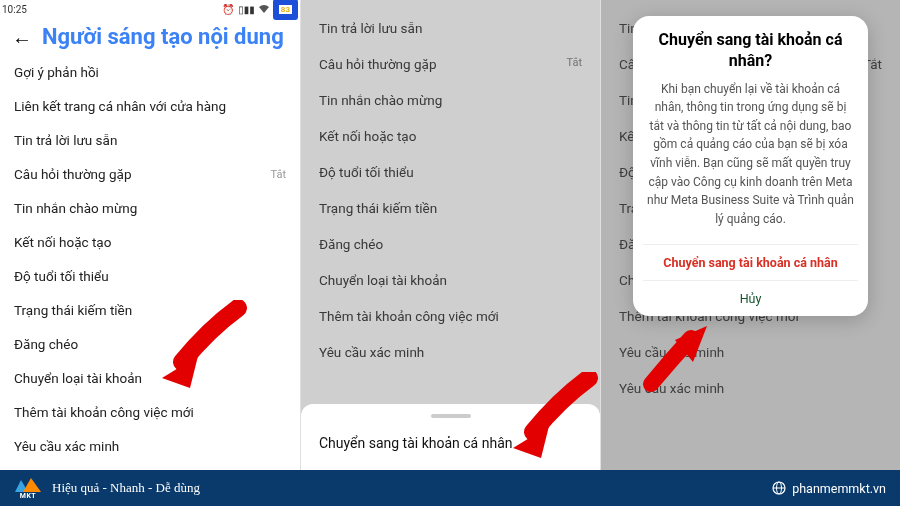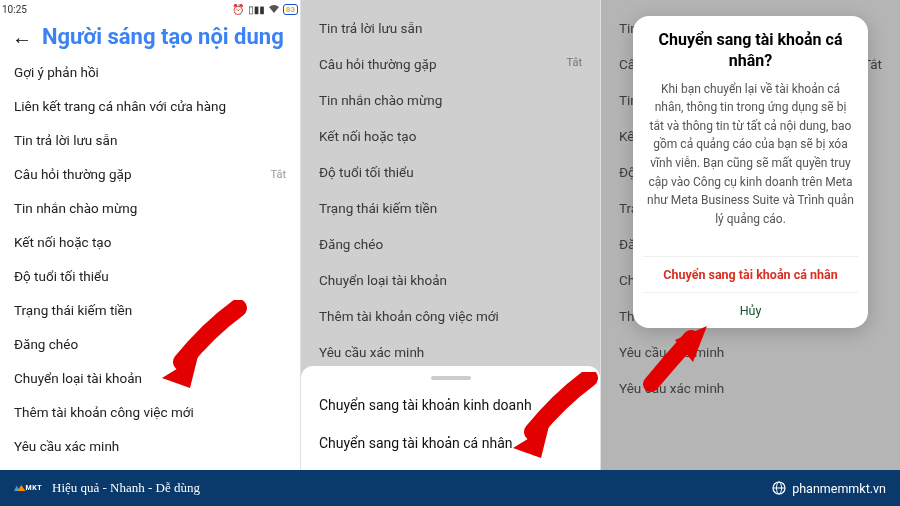--- a/index.html
+++ b/index.html
@@ -30,21 +30,21 @@
     display: flex;
     justify-content: space-between;
     align-items: center;
     height: 18px;
     padding: 0 2px;
     font-size: 10px;
     color: #333;
   }
   .status-bar .right { display: flex; align-items: center; gap: 4px; }
   .batt {
-    border: 1px solid #1d4ed8;
+    border: 6px solid #1d4ed8;
     border-radius: 3px;
     font-size: 8px;
     padding: 0 2px;
     color: #e6a600;
     font-weight: 600;
   }
   .header {
     display: flex;
     align-items: center;
     padding: 6px 12px;
@@ -152,21 +152,21 @@
     font-weight: 700;
     color: #000;
     margin-bottom: 8px;
     line-height: 1.3;
   }
   .dialog-body {
     font-size: 12px;
     color: #555;
     line-height: 1.55;
     padding: 0 4px;
-    margin-bottom: 28px;
+    margin-bottom: 16px;
   }
   .dialog-action {
     border-top: 1px solid #eee;
     padding: 10px 0;
     font-size: 12.5px;
     font-weight: 700;
   }
   .dialog-action.red { color: #d93025; }
   .dialog-action.cancel { color: #14532d; font-weight: 400; }
 
@@ -185,21 +185,21 @@
     color: #fff;
     display: flex;
     align-items: center;
     padding: 0 14px;
     font-size: 13px;
     justify-content: space-between;
   }
   .footer .left { display: flex; align-items: center; gap: 10px; }
   .footer .logo {
     width: 28px; height: 24px;
-    display: flex; flex-direction: row; align-items: center; justify-content: flex-end;
+    display: flex; flex-direction: column; align-items: center; justify-content: flex-end;
   }
   .footer .logo svg { display:block; }
   .footer .logo-text { font-size: 7px; font-weight:700; letter-spacing:0.5px; line-height:1; margin-top:1px;}
   .footer .tagline { font-family: Georgia, serif; font-size: 13px; }
   .footer .right { display: flex; align-items: center; gap: 6px; font-size: 12.5px; }
   .globe {
     width: 14px; height: 14px;
   }
 </style>
 </head>
@@ -322,21 +322,20 @@
           <span class="badge"></span>
         </div>
       <div class="row">
           <span>Yêu cầu xác minh</span>
           <span class="badge"></span>
         </div>
     </div>
     <div class="dim-overlay"></div>
     <div class="sheet">
       <div class="sheet-handle"></div>
-      <div class="opt">Chuyển sang tài khoản kinh doanh</div>
       <div class="opt">Chuyển sang tài khoản cá nhân</div>
     </div>
 
     <svg class="arrow" style="left:210px; top:372px;" width="88" height="88" viewBox="0 0 88 88">
       <path d="M78 6 Q48 28 22 60" stroke="#e20000" stroke-width="18" fill="none" stroke-linecap="round"></path>
       <polygon points="2,76 38,54 30,86" fill="#e20000"></polygon>
     </svg>
   </div>
 
   <div class="panel">

